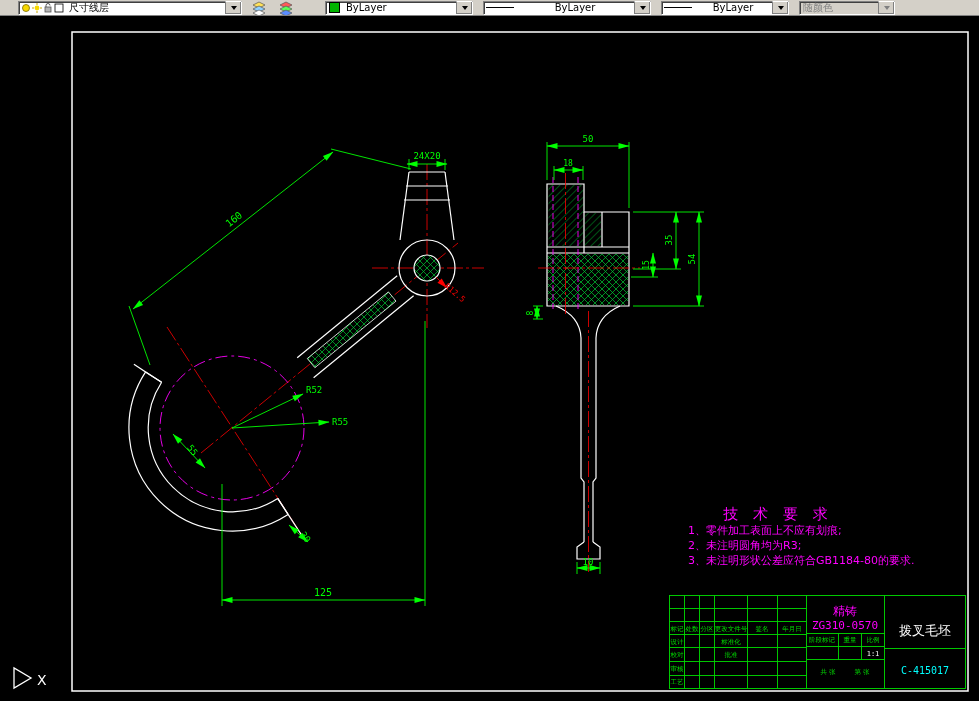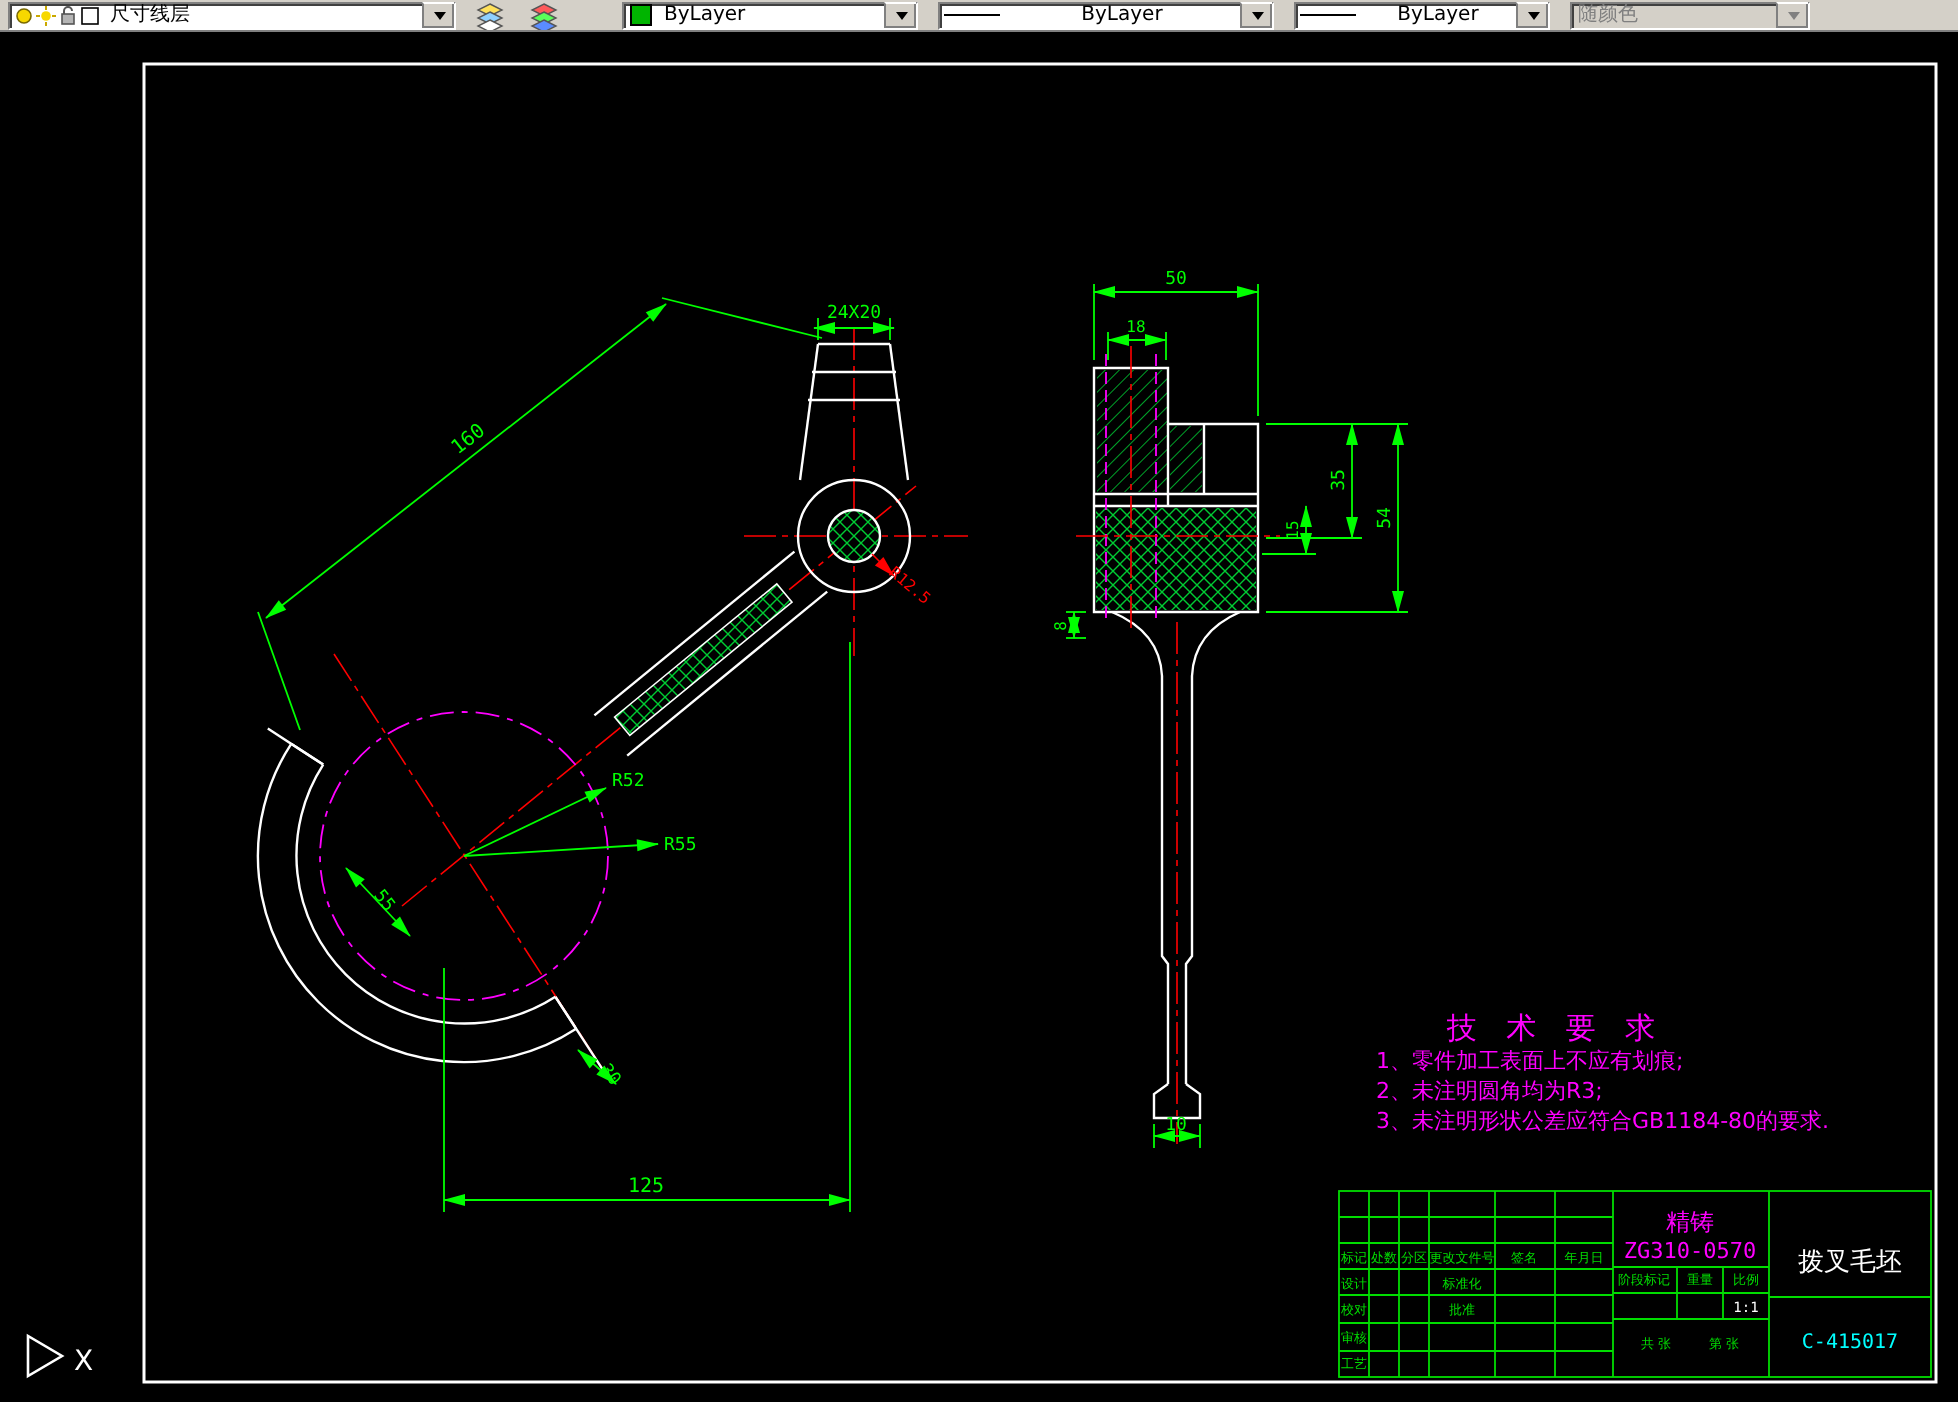--- a/index.html
+++ b/index.html
@@ -1,19 +1,19 @@
 <!DOCTYPE html>
 <html><head>
 <meta charset="utf-8">
 <style>
   html,body{margin:0;padding:0;background:#000;width:979px;height:701px;overflow:hidden;
     font-family:"DejaVu Sans",sans-serif;}
   
   .toolbar{position:absolute;top:0;left:0;width:979px;height:16px;background:#d4d0c8;
-    border-bottom:1px solid #808080;display:flex;align-items:center;gap:7px;padding-left:4px;box-sizing:border-box;}
+    border-bottom:1px solid #808080;display:flex;align-items:center;gap:7px;padding-left:18px;box-sizing:border-box;}
   .combo{height:14px;display:flex;align-items:center;background:#fff;
     border-top:1px solid #808080;border-left:1px solid #808080;
     border-bottom:1px solid #fff;border-right:1px solid #fff;
     box-shadow:inset 1px 1px 0 #404040;box-sizing:border-box;font-size:10px;color:#000;}
   .combo .ctext{flex:1;padding:0 3px;white-space:nowrap;overflow:hidden;font-size:10px;line-height:12px;}
   .combo .ctext.center{text-align:center;}
   .dd{width:15px;height:12px;background:#d4d0c8;border-left:1px solid #808080;
     border-top:1px solid #fff;box-shadow:inset -1px -1px 0 #808080;
     display:flex;align-items:center;justify-content:center;flex:0 0 15px;}
   .tri{width:0;height:0;border-left:3px solid transparent;border-right:3px solid transparent;border-top:4px solid #000;}
@@ -95,21 +95,21 @@
   </div>
 
   <div class="combo" style="width:128px;margin-left:3px">
     <span class="ltglyph"></span>
     <span class="ctext center">ByLayer</span>
     <span class="dd">
         <span class="tri"></span>
       </span>
   </div>
 
-  <div class="combo disabled" style="width:120px;margin-left:3px">
+  <div class="combo disabled" style="width:96px;margin-left:3px">
     <span class="ctext">随颜色</span>
     <span class="dd">
         <span class="tri"></span>
       </span>
   </div>
 </div>
 
 <div class="canvas">
 <svg width="979" height="685" viewBox="0 0 979 685">
   <defs>

